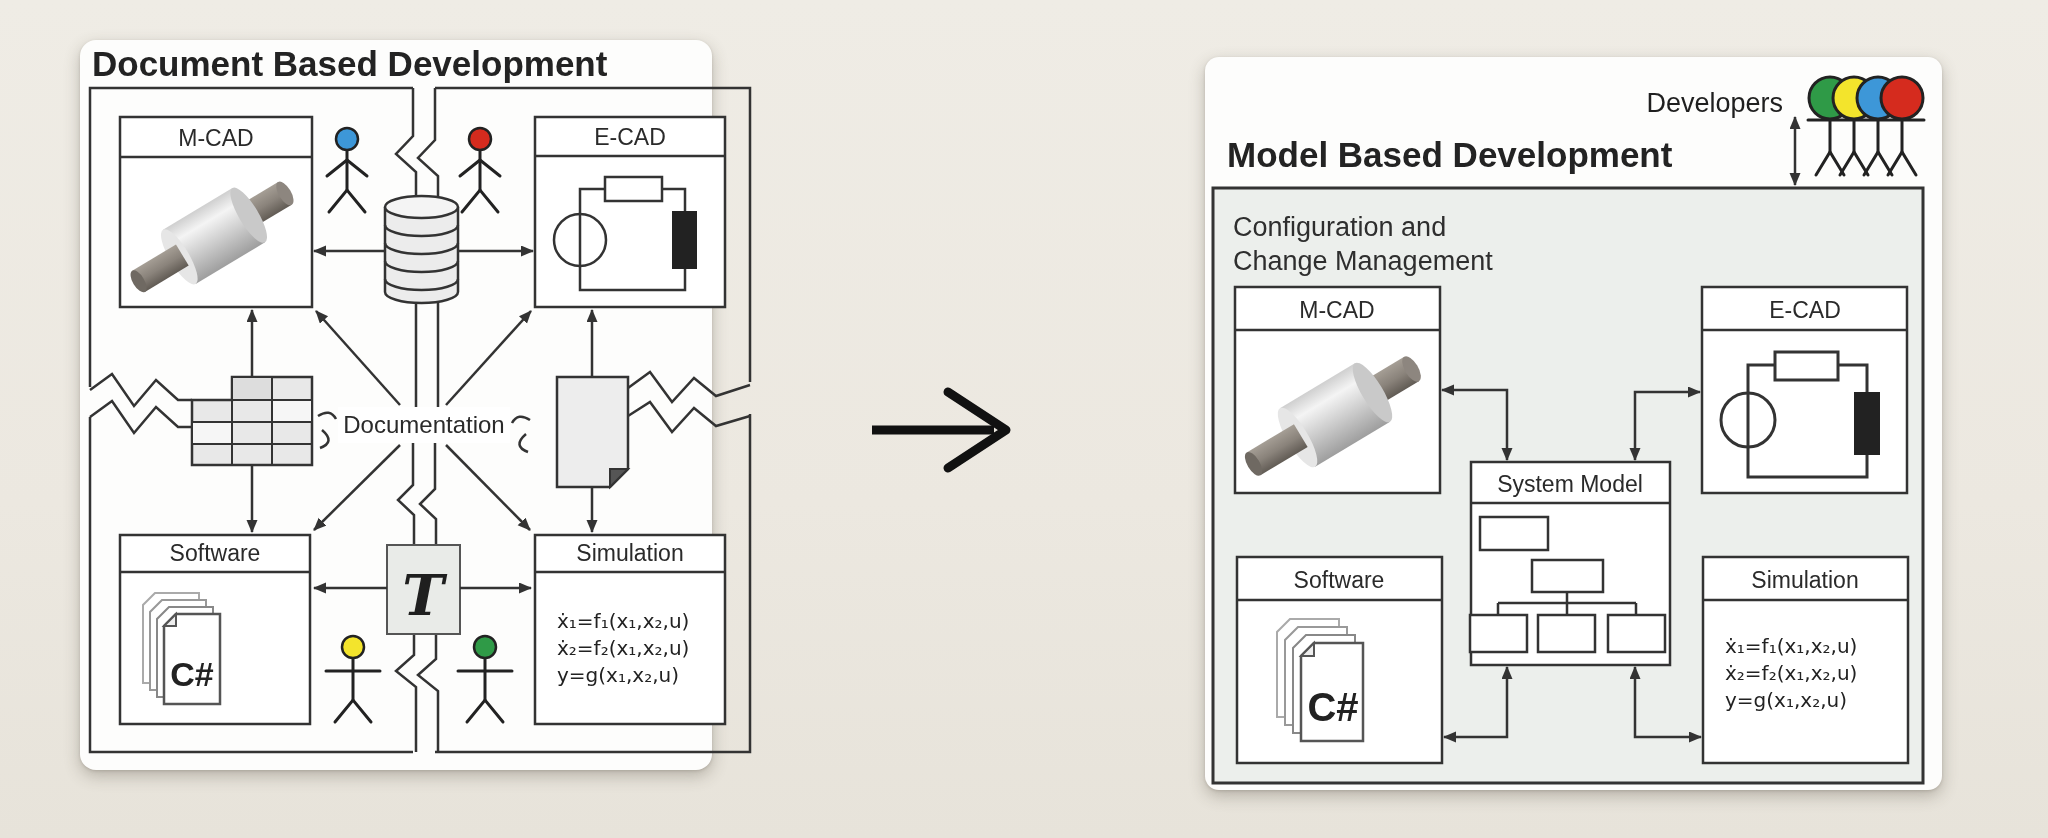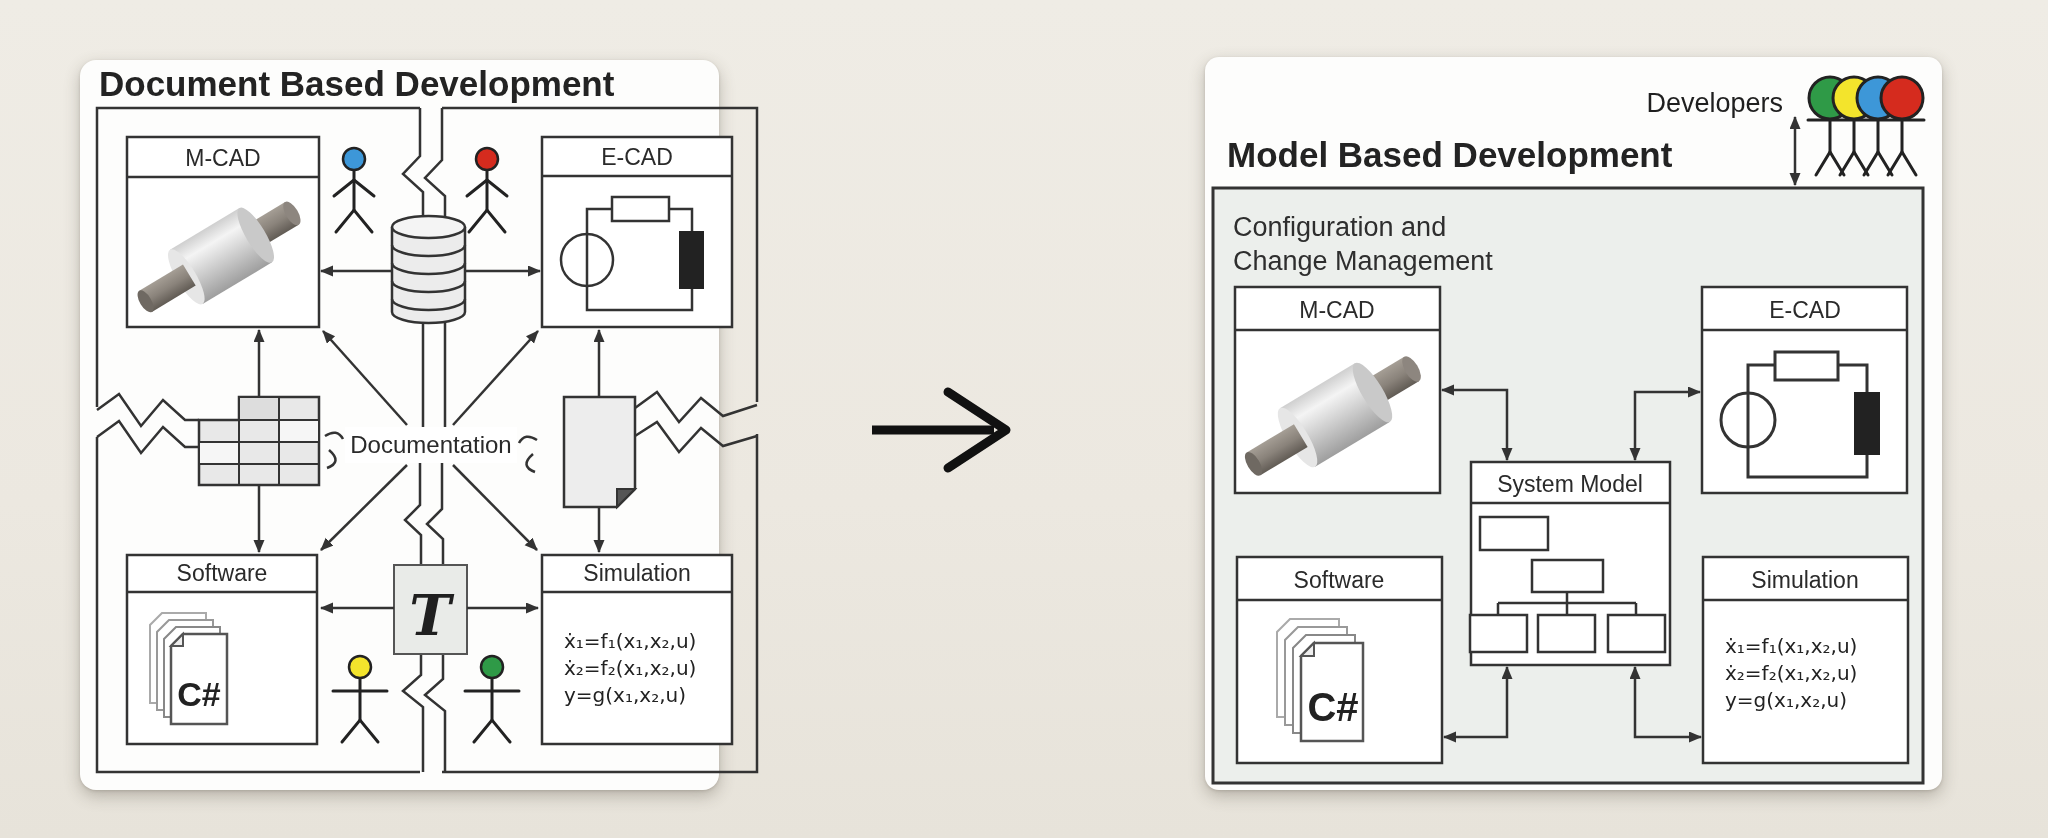--- a/index.html
+++ b/index.html
@@ -9,21 +9,21 @@
     font-family:"Liberation Sans", "DejaVu Sans", sans-serif;
     position:relative;overflow:hidden;
   }
   .stage{position:absolute;inset:0;
     background:linear-gradient(180deg,#EFECE5 0%,#ECE8E0 60%,#E7E3DA 100%);}
   .card{
     position:absolute;background:#FDFDFC;border-radius:16px;
     box-shadow:0 6px 16px rgba(70,62,50,.30), 0 1px 3px rgba(70,62,50,.18);
   }
   .card svg{display:block;}
-  #card-left{left:80px;top:60px;width:632px;height:730px;padding-left:7px;}
+  #card-left{left:80px;top:40px;width:632px;height:730px;}
   #card-right{left:1205px;top:57px;width:737px;height:733px;border-radius:14px;}
   #big-arrow{position:absolute;left:860px;top:375px;width:170px;height:110px;}
   text{fill:#1F1F1F;}
   .ttl{font-size:35px;font-weight:bold;fill:#232323;letter-spacing:0px;}
   .hdr{font-size:23px;fill:#2A2A2A;}
   .lbl{font-size:24px;fill:#2A2A2A;}
   .cfg{font-size:27px;fill:#2E2E2E;}
   .eq{font-size:20px;font-family:"DejaVu Sans",sans-serif;fill:#222;}
   .cs{font-weight:bold;fill:#222;}
   .ln{stroke:#333;stroke-width:2.5;fill:none;}

